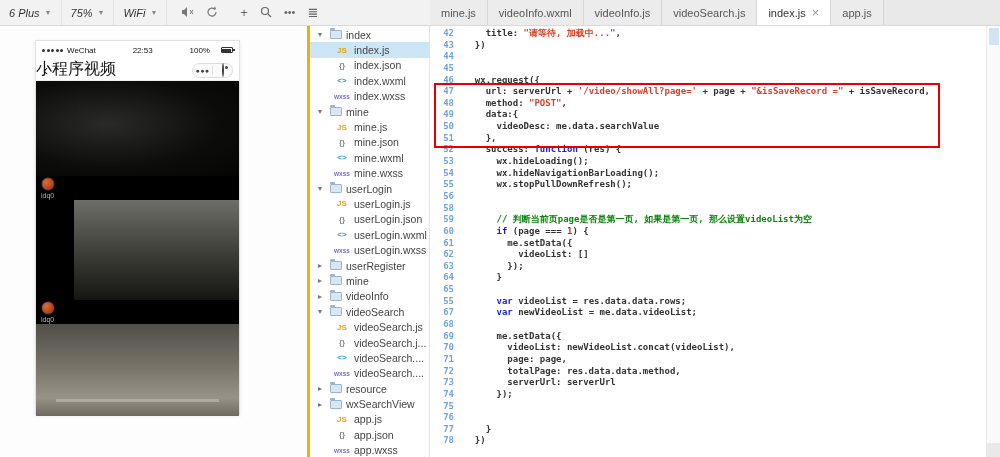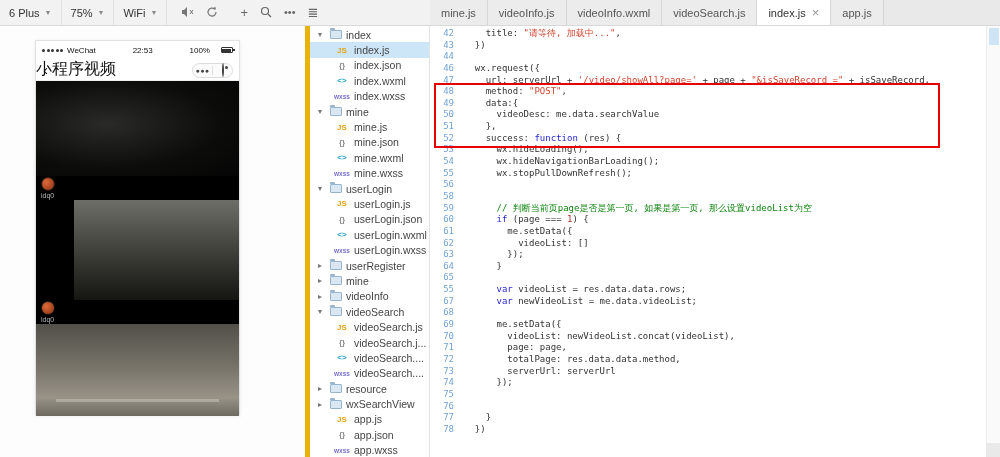--- a/index.html
+++ b/index.html
@@ -2,32 +2,32 @@
 <html><head>
 <meta charset="utf-8">
 <style>
   * { margin:0; padding:0; box-sizing:border-box; }
   html,body { width:1000px; height:457px; overflow:hidden; }
   body { font-family:"Liberation Sans", sans-serif; font-size:11px; color:#333; background:#fff; position:relative; }
 
   
   .topbar { position:absolute; top:0; left:0; right:0; height:26px; display:flex; background:#f2f2f2; border-bottom:1px solid #d9d9d9; }
   .toolbar { width:430px; flex:none; display:flex; align-items:center; }
-  .dropdown { display:flex; align-items:center; gap:5px; padding:0 9px; height:100%; border-right:1px solid #e2e2e2; cursor:default; }
+  .dropdown { display:flex; align-items:center; gap:5px; padding:0 9px; height:100%; border-right:1px solid #e2e2e2; cursor:default;font-style:italic; }
   .dropdown .chev { font-size:7px; color:#8a8a8a; }
   .tool-icons { display:flex; align-items:center; gap:12px; margin-left:14px; }
   .glyph-icon { color:#666; font-size:13px; line-height:1; }
   .tabstrip { flex:1; display:flex; align-items:stretch; background:#e9e9e9; overflow:hidden; }
   .tab { display:flex; align-items:center; gap:6px; padding:0 11px; border-right:1px solid #d6d6d6; color:#555; background:#ececec; white-space:nowrap; }
   .tab.active { background:#fff; color:#333; }
   .tab-label.italic { font-style:italic; }
   .tab-close { color:#999; font-size:13px; }
 
   
-  .sim { position:absolute; top:26px; left:0; width:310px; bottom:0; background:#fdfdfd; border-right:5px solid #eab308; }
+  .sim { position:absolute; top:26px; left:0; width:310px; bottom:0; background:#fdfdfd; border-right:3px solid #eab308; }
   .phone { position:absolute; left:35px; top:14px; width:205px; height:375px; background:#fff; border:1px solid #e1e1e1; box-shadow:0 1px 4px rgba(0,0,0,.08); }
   .statusbar { height:18px; display:flex; justify-content:space-between; align-items:center; padding:0 6px; font-size:8px; color:#111; }
   .sig { display:flex; align-items:center; gap:4px; }
   .sigdots { display:flex; gap:1.5px; }
   .sigdots i { width:3px; height:3px; border-radius:50%; background:#333; }
   .batt { display:flex; align-items:center; gap:11px; }
   .batt-icon { width:12px; height:6px; border:1px solid #333; border-radius:1px; position:relative; }
   .batt-icon::before { content:''; position:absolute; inset:0.5px; background:#333; }
   .batt-icon::after { content:''; position:absolute; right:-3px; top:1px; width:2px; height:2px; background:#333; }
   .navbar { height:22px; position:relative; display:flex; align-items:center; border-bottom:1px solid #f0f0f0; background:#fff; }
@@ -61,21 +61,21 @@
   .badge { flex:none; font-weight:bold; font-size:8px; width:16px; text-align:center; }
   .b-js { color:#e2a417; }
   .b-json { color:#8a8a8a; }
   .b-wxml { color:#2ba3c4; }
   .b-wxss { color:#7a6fd0; font-size:6.5px; }
   .tlabel { overflow:hidden; text-overflow:ellipsis; }
 
   
   .editor { position:absolute; top:26px; left:430px; right:0; bottom:0; background:#fff; font-family:"DejaVu Sans Mono", monospace; font-size:9px; overflow:hidden; }
   .codewrap { position:absolute; inset:0 14px 0 0; padding-top:2px; }
-  .codeline { display:flex; height:11.65px; line-height:11.65px; }
+  .codeline { display:flex; height:11.65px; line-height:11.65px;font-weight:bold; }
   .ln { width:34px; flex:none; text-align:right; padding-right:10px; color:#74a3d6; }
   .code { white-space:pre; color:#333; }
   .code .str { color:#d0452e; }
   .code .kw { color:#1f1fd0; }
   .code .cmt { color:#0e840e; }
   .code .num { color:#b22e2e; }
   .annotation { position:absolute; left:4px; width:506px; border:2px solid #e60000; pointer-events:none; }
   .vscroll { position:absolute; right:0; top:0; bottom:14px; width:14px; background:#fafafa; border-left:1px solid #ececec; }
   .vthumb { position:absolute; left:1.5px; right:1.5px; top:2px; height:17px; background:#cfe4f5; }
   .scroll-corner { position:absolute; right:0; bottom:0; width:14px; height:14px; background:#e9e9e9; }
@@ -120,24 +120,24 @@
       </span>
       <span class="glyph-icon" style="font-size:11px;">•••</span>
       <span class="glyph-icon">≣</span>
     </div>
   </div>
   <div class="tabstrip">
       <div class="tab">
         <span class="tab-label">mine.js</span>
       </div>
       <div class="tab">
+        <span class="tab-label">videoInfo.wxml</span>
+      </div>
+      <div class="tab">
         <span class="tab-label">videoInfo.js</span>
-      </div>
-      <div class="tab">
-        <span class="tab-label">videoInfo.wxml</span>
       </div>
       <div class="tab">
         <span class="tab-label">videoSearch.js</span>
       </div>
       <div class="tab active">
         <span class="tab-label">index.js</span>
         <span class="tab-close">×</span>
       </div>
       <div class="tab">
         <span class="tab-label">app.js</span>
@@ -325,20 +325,24 @@
       </div>
       <div class="codeline">
         <span class="ln">43</span>
         <span class="code"><span>  })</span></span>
       </div>
       <div class="codeline">
         <span class="ln">44</span>
         <span class="code"></span>
       </div>
       <div class="codeline">
+        <span class="ln">45</span>
+        <span class="code"></span>
+      </div>
+      <div class="codeline">
         <span class="ln">46</span>
         <span class="code"><span>  wx.request({</span></span>
       </div>
       <div class="codeline">
         <span class="ln">47</span>
         <span class="code"><span>    url: serverUrl + </span><span class="str">'/video/showAll?page='</span><span> + page + </span><span class="str">"&amp;isSaveRecord ="</span><span> + isSaveRecord,</span></span>
       </div>
       <div class="codeline">
         <span class="ln">48</span>
         <span class="code"><span>    method: </span><span class="str">"POST"</span><span>,</span></span>

